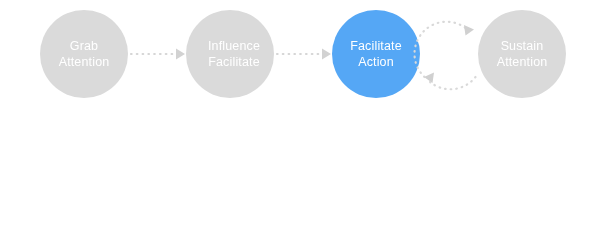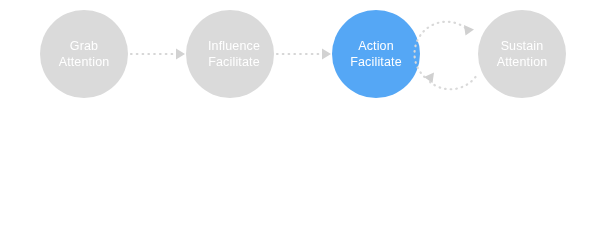--- a/index.html
+++ b/index.html
@@ -82,22 +82,22 @@
     <span class="line">Grab</span>
     <span class="line">Attention</span>
   </div>
 
   <div class="node-label" style="left: 174px; top: 38px; width: 120px; color: rgb(255, 255, 255);">
     <span class="line">Influence</span>
     <span class="line">Facilitate</span>
   </div>
 
   <div class="node-label" style="left: 316px; top: 38px; width: 120px; color: rgb(255, 255, 255);">
+    <span class="line">Facilitate</span>
     <span class="line">Action</span>
-    <span class="line">Facilitate</span>
   </div>
 
   <div class="node-label" style="left: 462px; top: 38px; width: 120px; color: rgb(255, 255, 255);">
     <span class="line">Sustain</span>
     <span class="line">Attention</span>
   </div>
 
 </div>
 
 </body></html>

